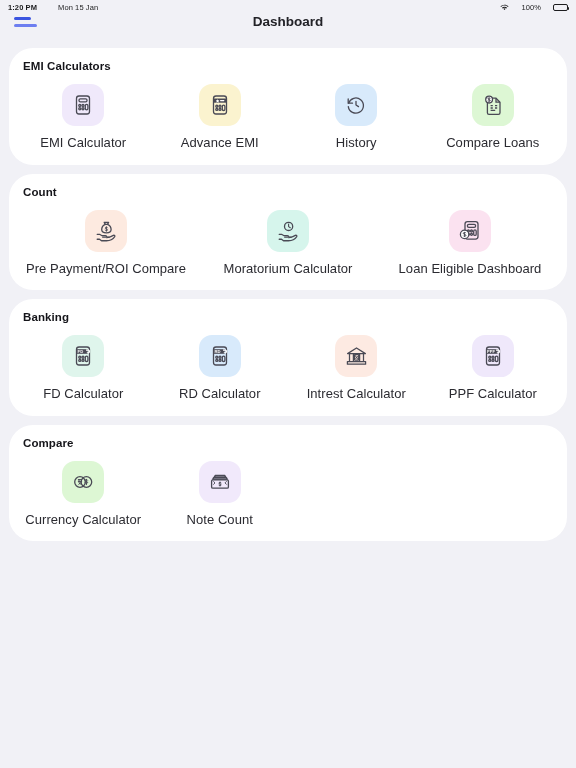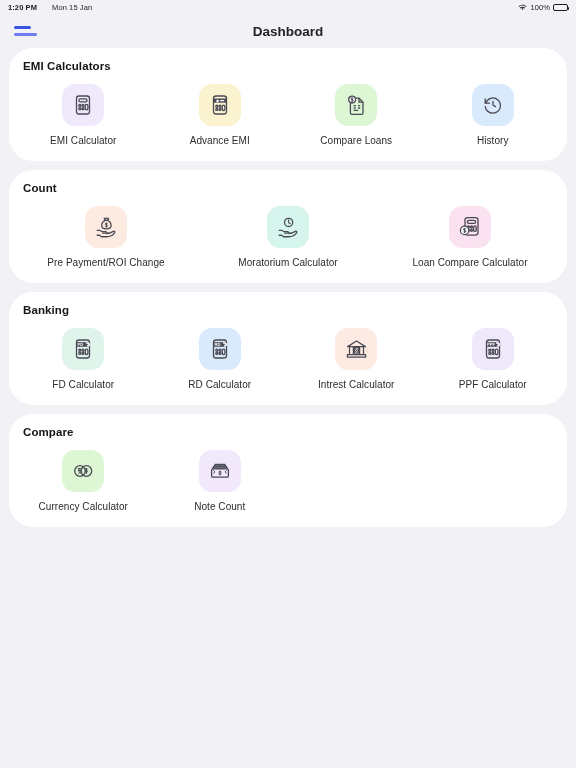--- a/index.html
+++ b/index.html
@@ -11,40 +11,40 @@
     overflow:hidden;
   }
 
   
   .statusbar{
     height:14px; width:100%;
     display:flex; align-items:center; justify-content:space-between;
     padding:0 8px;
     font-size:7.5px; color:#1c1c1e; letter-spacing:.1px;
   }
-  .sb-left{ display:flex; align-items:center; gap:15px; }
-  .sb-right{ display:flex; align-items:center; gap:3px; }
+  .sb-left{ display:flex; align-items:center; gap:21px; }
+  .sb-right{ display:flex; align-items:center; gap:12px; }
   .sb-time{ font-weight:600; }
   .sb-date{ font-weight:400; }
   .wifi-ico{ width:9px; height:7px; display:block; }
   .batt{
     width:15px; height:7px; border:1px solid #1c1c1e; border-radius:2px;
     position:relative; padding:1px;
   }
   .batt::after{
     content:""; position:absolute; right:-2.4px; top:2px;
     width:1.4px; height:3px; background:#1c1c1e; border-radius:0 1px 1px 0;
   }
   .batt-fill{ height:100%; background:#1c1c1e; border-radius:1px; }
   .batt-pct{ font-weight:500; }
 
   
   .appbar{
     height:34px; width:100%;
-    display:flex; align-items:center;
+    display:flex; align-items:flex-start;
     position:relative;
     padding:0 14px;
   }
   .menu-btn{
     display:flex; flex-direction:column; gap:3.5px;
     cursor:pointer; padding:3px 0; width:26px;
   }
   .menu-btn .bar1{ width:17px; height:3px; background:#3b55e0; border-radius:2px; }
   .menu-btn .bar2{ width:23px; height:3.5px; background:#6d7ef0; border-radius:2px; }
   .appbar-title{
@@ -74,21 +74,21 @@
     display:flex; flex-direction:column; align-items:center;
     padding:10px 2px 2px 2px; cursor:pointer;
   }
   .tile-ico{
     width:42px; height:42px; border-radius:13px;
     display:flex; align-items:center; justify-content:center;
     margin-bottom:9px;
   }
   .tile-ico svg{ display:block; }
   .tile-label{
-    font-size:10px; color:#2b2b31; text-align:left; line-height:1.2;
+    font-size:13px; color:#2b2b31; text-align:left; line-height:1.2;
     letter-spacing:.05px;
   }
 </style>
 </head>
 <body>
 
 <div class="statusbar">
   <div class="sb-left">
     <span class="sb-time">1:20 PM</span>
     <span class="sb-date">Mon 15 Jan</span>
@@ -140,58 +140,58 @@
     <circle cx="8.8" cy="13.2" r="1.05"></circle>
               <circle cx="12" cy="13.2" r="1.05"></circle>
     <circle cx="8.8" cy="16.4" r="1.05"></circle>
               <circle cx="12" cy="16.4" r="1.05"></circle>
     <rect x="14.3" y="12.1" width="2.6" height="5.4" rx="1.3"></rect>
             </svg>
           </div>
           <div class="tile-label">Advance EMI</div>
         </div>
         <div class="tile">
+          <div class="tile-ico" style="background: rgb(216, 234, 251);">
+            <svg width="24" height="24" viewBox="0 0 24 24" fill="none" stroke="#4a4a55" stroke-width="1.3" stroke-linecap="round">
+    <path d="M4.6 10.2A7.6 7.6 0 1 1 4.3 13.6"></path>
+    <path d="M4.2 5.9v4.3h4.3"></path>
+    <path d="M12 8.3V12l2.5 1.6"></path>
+            </svg>
+          </div>
+          <div class="tile-label">History</div>
+        </div>
+        <div class="tile">
           <div class="tile-ico" style="background: rgb(221, 247, 212);">
             <svg width="24" height="24" viewBox="0 0 24 24" fill="none" stroke="#4a4a55" stroke-width="1.3">
     <path d="M8 5.2h7l4 4v10.5a1.6 1.6 0 0 1-1.6 1.6H8a1.6 1.6 0 0 1-1.6-1.6V6.8A1.6 1.6 0 0 1 8 5.2z"></path>
     <path d="M15 5.2v4h4"></path>
     <path d="M9.6 12.6h2.2M9.6 15h2.2M9.6 17.4h4.6M14 12.6h2.2M14 15h2.2"></path>
     <circle cx="8.1" cy="6.6" r="3.4" fill="#fff"></circle>
     <path d="M8.1 4.6v4M9.2 5.5a1.1 1.1 0 0 0-1.1-.6c-.7 0-1.1.4-1.1.85s.4.7 1.1.85c.7.15 1.1.4 1.1.85s-.45.85-1.1.85a1.15 1.15 0 0 1-1.1-.6" stroke-width="1"></path>
             </svg>
           </div>
           <div class="tile-label">Compare Loans</div>
-        </div>
-        <div class="tile">
-          <div class="tile-ico" style="background: rgb(216, 234, 251);">
-            <svg width="24" height="24" viewBox="0 0 24 24" fill="none" stroke="#4a4a55" stroke-width="1.3" stroke-linecap="round">
-    <path d="M4.6 10.2A7.6 7.6 0 1 1 4.3 13.6"></path>
-    <path d="M4.2 5.9v4.3h4.3"></path>
-    <path d="M12 8.3V12l2.5 1.6"></path>
-            </svg>
-          </div>
-          <div class="tile-label">History</div>
         </div>
       </div>
     </div>
     <div class="card">
       <div class="card-title">Count</div>
       <div class="grid cols-3">
         <div class="tile">
           <div class="tile-ico" style="background: rgb(253, 234, 224);">
             <svg width="26" height="26" viewBox="0 0 26 26" fill="none" stroke="#4a4a55" stroke-width="1.3" stroke-linecap="round" stroke-linejoin="round">
     <path d="M11.2 4.4h4.4l-1.1 2h-2.2z"></path>
     <path d="M12.3 6.4c-2 .9-3.6 3-3.6 5.2 0 2.1 1.7 3.3 4.7 3.3s4.7-1.2 4.7-3.3c0-2.2-1.6-4.3-3.6-5.2"></path>
     <path d="M13.4 8.9v4.3M14.5 9.8a1.1 1.1 0 0 0-1.1-.6c-.72 0-1.15.42-1.15.9s.43.72 1.15.88c.72.16 1.15.4 1.15.88s-.45.88-1.15.88c-.5 0-.93-.24-1.1-.6" stroke-width=".95"></path>
     <path d="M4.2 16.3h2.3l2.6 1.4h3.3c.8 0 1.3.45 1.3 1.05S16.6 19.4 16 19.4"></path>
     <path d="M9.6 19.1h3.2"></path>
     <path d="M13.8 19.6c2.4-.25 5-1.25 6.6-2.2.9-.5 1.9.45 1.3 1.35-1.5 2.2-5.1 4-8.2 4H8.5l-2-1.5H4.2"></path>
             </svg>
           </div>
-          <div class="tile-label">Pre Payment/ROI Change</div>
+          <div class="tile-label">Pre Payment/ROI Compare</div>
         </div>
         <div class="tile">
           <div class="tile-ico" style="background: rgb(214, 245, 236);">
             <svg width="26" height="26" viewBox="0 0 26 26" fill="none" stroke="#4a4a55" stroke-width="1.3" stroke-linecap="round" stroke-linejoin="round">
     <circle cx="13.6" cy="8.4" r="4.1"></circle>
     <path d="M13.6 6.1v2.5l1.7 1.1" stroke-width="1.1"></path>
     <path d="M4.2 16.3h2.3l2.6 1.4h3.3c.8 0 1.3.45 1.3 1.05S16.6 19.4 16 19.4"></path>
     <path d="M9.6 19.1h3.2"></path>
     <path d="M13.8 19.6c2.4-.25 5-1.25 6.6-2.2.9-.5 1.9.45 1.3 1.35-1.5 2.2-5.1 4-8.2 4H8.5l-2-1.5H4.2"></path>
             </svg>
@@ -205,21 +205,21 @@
     <rect x="10.4" y="6.3" width="8.2" height="3" rx="1.4"></rect>
     <circle cx="11.4" cy="13" r="1"></circle>
               <circle cx="14.5" cy="13" r="1"></circle>
     <circle cx="11.4" cy="16.3" r="1"></circle>
               <circle cx="14.5" cy="16.3" r="1"></circle>
     <rect x="16.7" y="11.9" width="2.5" height="5.5" rx="1.25"></rect>
     <circle cx="7.6" cy="16.4" r="4.2" fill="#fff"></circle>
     <path d="M7.6 14.1v4.6M8.9 15.1a1.3 1.3 0 0 0-1.3-.7c-.8 0-1.3.47-1.3 1s.5.8 1.3.98c.8.18 1.3.45 1.3 1s-.5 1-1.3 1a1.3 1.3 0 0 1-1.3-.7" stroke-width="1"></path>
             </svg>
           </div>
-          <div class="tile-label">Loan Compare Calculator</div>
+          <div class="tile-label">Loan Eligible Dashboard</div>
         </div>
       </div>
     </div>
     <div class="card">
       <div class="card-title">Banking</div>
       <div class="grid">
         <div class="tile">
           <div class="tile-ico" style="background: rgb(223, 245, 236);">
             <svg width="24" height="24" viewBox="0 0 24 24" fill="none" stroke="#4a4a55" stroke-width="1.3">
     <rect x="5.5" y="3" width="13" height="18" rx="2.5"></rect>

